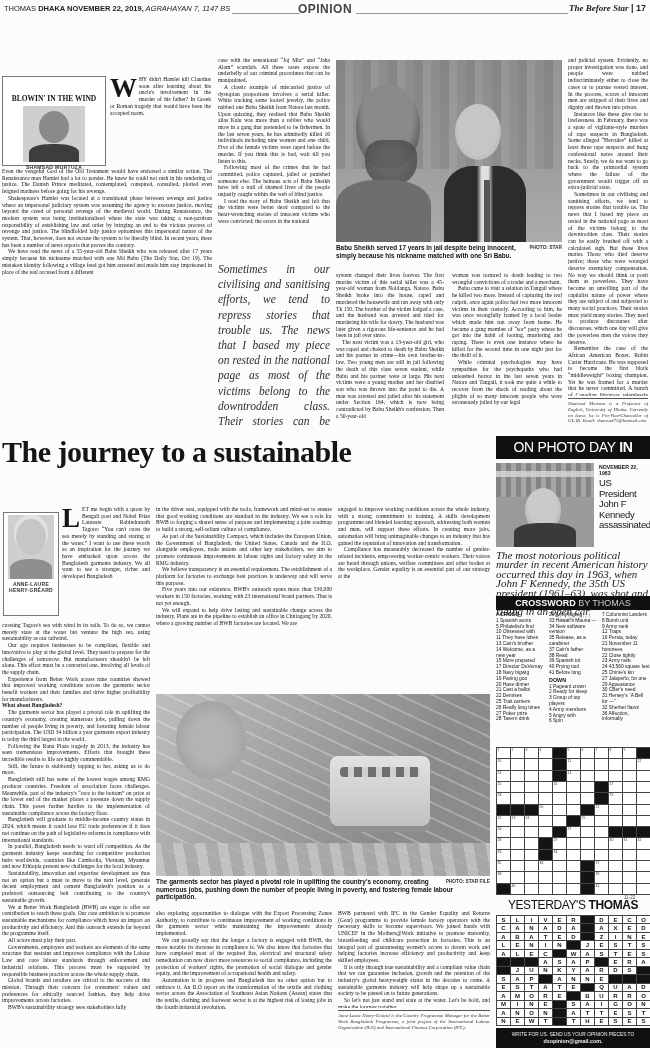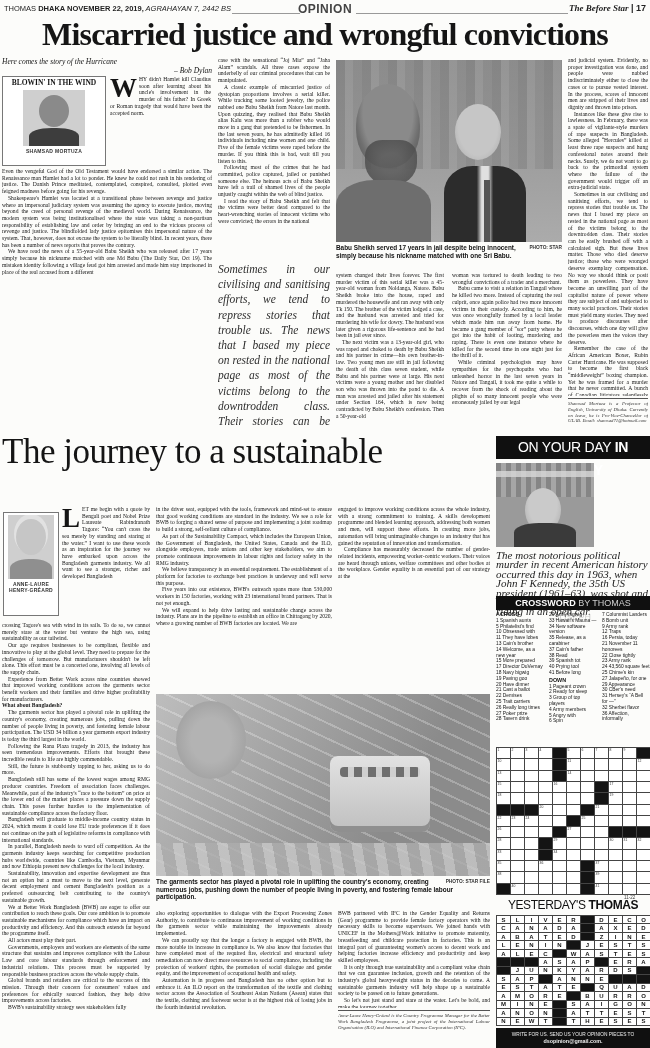--- a/index.html
+++ b/index.html
@@ -11,33 +11,33 @@
   .mast-left{position:absolute;left:0;top:2px;}
   .mast-center{position:absolute;left:0;width:100%;text-align:center;top:0;font-size:12px;font-weight:bold;color:#444;letter-spacing:.5px;}
   .mast-right{position:absolute;right:0;top:1px;font-size:9px;}
   .mast-right .paper{font-family:"Liberation Serif",serif;font-style:italic;font-weight:bold;}
   .mrule{position:absolute;height:1px;background:#999;top:11px;}
   .mr1{left:228px;width:68px;} .mr2{left:352px;width:212px;}
   .b{font-weight:bold;} .i{font-style:italic;}
   
   .hl1{position:absolute;left:0;top:16px;width:650px;text-align:center;font-size:32px;font-weight:bold;
        letter-spacing:-.8px;white-space:nowrap;}
-  .hl2{position:absolute;left:2px;top:430px;width:470px;font-size:35px;line-height:43px;letter-spacing:-.5px;}
+  .hl2{position:absolute;left:2px;top:430px;width:470px;font-size:30px;line-height:43px;letter-spacing:-.5px;font-weight:bold;}
   
   .col{position:absolute;overflow:hidden;font-size:5.6px;line-height:6.7px;text-align:justify;}
   .col p{margin:0;}
   .col p + p{text-indent:6px;}
   .col p.sub{font-weight:bold;text-indent:0;}
   .ep{position:absolute;left:2px;top:57px;width:210px;font-style:italic;font-size:7.5px;line-height:9px;}
   .ep .credit{display:block;text-align:right;}
   .dropwrap .dcap{float:left;font-size:27px;line-height:22px;padding:1px 2px 0 0;font-weight:bold;}
   
   .card{position:absolute;border:1px solid #777;background:#fff;text-align:center;
         font-family:"Liberation Sans",sans-serif;}
-  .card .ctitle{font-family:"Liberation Serif",serif;font-weight:bold;font-size:7.5px;line-height:8.5px;padding-top:2px;}
+  .card .ctitle{font-family:"Liberation Serif",serif;font-weight:bold;font-size:7.5px;line-height:8.5px;padding-top:2px;margin-top:16px;}
   .cphoto{position:relative;margin:2px auto;background:#cfcfcf;overflow:hidden;}
   .cname{font-size:5px;letter-spacing:.3px;font-weight:bold;color:#333;line-height:6px;}
   .head{position:absolute;border-radius:50%;}
   .shoulders{position:absolute;bottom:0;border-radius:45% 45% 0 0;}
   
   .pq{position:absolute;left:218px;top:262px;width:112px;height:168px;font-style:italic;
       font-size:11.5px;line-height:15.2px;color:#2e2e2e;text-align:justify;overflow:hidden;}
   
   .photo{position:absolute;overflow:hidden;background:#9a9a9a;}
   .ph1{background:linear-gradient(180deg,#8e8e8e,#ababab);}
@@ -111,35 +111,30 @@
        font-family:"Liberation Sans",sans-serif;font-size:4.8px;line-height:7px;text-align:center;padding-top:3px;box-sizing:border-box;}
   .wfu .em{font-weight:bold;font-size:5.4px;}
 </style>
 </head>
 <body>
 
 <div class="page">
 
   <div class="masthead">
     <div class="mast-left"><span>THOMAS</span>
-      <span class="b">DHAKA NOVEMBER 22, 2019,</span><span class="i"> AGRAHAYAN 7, 2442 BS</span></div>
+      <span class="b">DHAKA NOVEMBER 22, 2019,</span><span class="i"> AGRAHAYAN 7, 1147 BS</span></div>
     <div class="mast-center">OPINION</div>
     <div class="mast-right">
       <span class="paper">The Before Star</span>
       <span class="b">| 17</span></div>
     <div class="mrule mr1"></div>
     <div class="mrule mr2"></div>
   </div>
 
-  <div class="hl1">Miscarried justice and wrongful convictions</div>
-
-  <div class="ep">
-    <span>Here comes the story of the Hurricane</span>
-    <span class="credit">– Bob Dylan</span>
-  </div>
+
 
   <div class="card" style="left:2px;top:76px;width:102px;height:88px;">
     <div class="ctitle">BLOWIN' IN THE WIND</div>
     <div class="cphoto" style="width:62px;height:56px;">
       <div class="head" style="left:16px;top:5px;width:30px;height:32px;background:#8a8a8a;"></div>
       <div class="shoulders" style="left:6px;width:50px;height:18px;background:#3d3d3d;"></div>
     </div>
     <div class="cname">SHAMSAD MORTUZA</div>
   </div>
 
@@ -258,28 +253,32 @@
       <p>Automation is in progress and Bangladesh has no other option but to embrace it. An ILO report on the transformation of the textile and clothing sector across the Association of Southeast Asian Nations (Asean) states that the textile, clothing and footwear sector is at the highest risk of losing jobs in the fourth industrial revolution.</p>
     </div>
   <div class="col" style="left:338px;top:910px;width:152px;height:98px;">
       <p>BWB partnered with IFC in the Gender Equality and Returns (Gear) programme to provide female factory operators with the necessary skills to become supervisors. We joined hands with UNICEF in the Mothers@Work initiative to promote maternity, breastfeeding and childcare protection in factories. This is an integral part of guaranteeing women's access to decent work and helping factories increase efficiency and productivity and keep skilled employees.</p>
       <p>It is only through true sustainability and a compliant value chain that we can guarantee inclusion, growth and the retention of the industry's global heavyweight status in the decades to come. A sustainable garments industry will help shape up a sustainable society to be passed on to future generations.</p>
       <p>So let's not just stand and stare at the water. Let's be bold, and make the journey together.</p>
     </div>
   <div class="ftr" style="left:338px;top:1010px;width:152px;height:38px;">Anne-Laure Henry-Gréard is the Country Programme Manager for the Better Work Bangladesh Programme, a joint project of the International Labour Organisation (ILO) and International Finance Corporation (IFC).</div>
 
   <div class="banner hb">
-    <span class="lt">ON YOUR DAY </span><span class="bd">IN HISTORY</span>
+    <span class="lt">ON PHOTO DAY </span><span class="bd">IN HISTORY</span>
   </div>
 
   <div class="photo jfkph">
     <div class="stands"></div>
     <div class="band"></div>
     <div class="face"></div>
     <div class="suit"></div>
+  </div>
+  <div class="jfktxt">
+    <div class="jfkdate">NOVEMBER 22, 1963</div>
+    <div class="jfktitle">US President John F Kennedy assassinated</div>
   </div>
   <div class="hbody">The most notorious political murder in recent American history occurred this day in 1963, when John F Kennedy, the 35th US president (1961–63), was shot and killed in Dallas, Texas, while riding in an open car.</div>
 
   <div class="banner cwb">
     <span class="bd">CROSSWORD </span><span class="lt">BY THOMAS JOSEPH</span>
   </div>
 
   <div class="clues">
       <div class="clue-h">ACROSS</div>
       <div class="clue">1 Spanish aunts</div>

